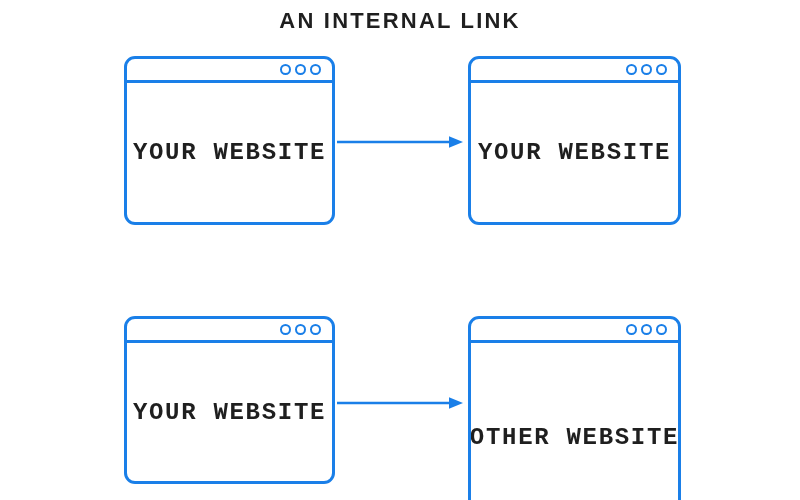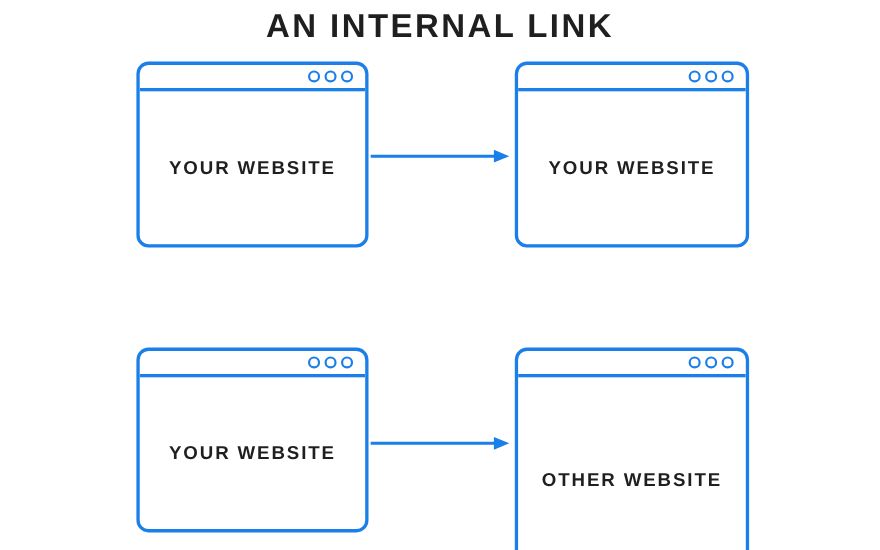--- a/index.html
+++ b/index.html
@@ -22,21 +22,21 @@
   }
 
   
   .section-title {
     position: absolute;
     left: 0;
     width: 800px;
     text-align: center;
     font-family: "Liberation Sans", sans-serif;
     font-weight: bold;
-    font-size: 30px;
+    font-size: 22px;
     letter-spacing: 2.2px;
     color: #1f1f1f;
     white-space: nowrap;
     line-height: 1;
   }
   #title-internal { top: 10px; }
   #title-external { top: 273px; }
 
   
   .browser-window {
@@ -77,23 +77,23 @@
     position: absolute;
     left: 0;
     right: 0;
     top: 24px;
     bottom: 0;
     display: flex;
     align-items: center;
     justify-content: center;
   }
   .window-label {
-    font-family: Liberation Sans, sans-serif;
+    font-family: Liberation Mono, monospace;
     font-weight: bold;
-    font-size: 17px;
+    font-size: 24px;
     letter-spacing: 1.7px;
     color: #1f1f1f;
     white-space: nowrap;
     text-align: center;
   }
 
   
   #win-internal-source { left: 124px; top: 56px;  width: 211px; height: 169px; }
   #win-internal-target { left: 468px; top: 56px;  width: 213px; height: 169px; }
   #win-external-source { left: 124px; top: 316px; width: 211px; height: 168px; }

